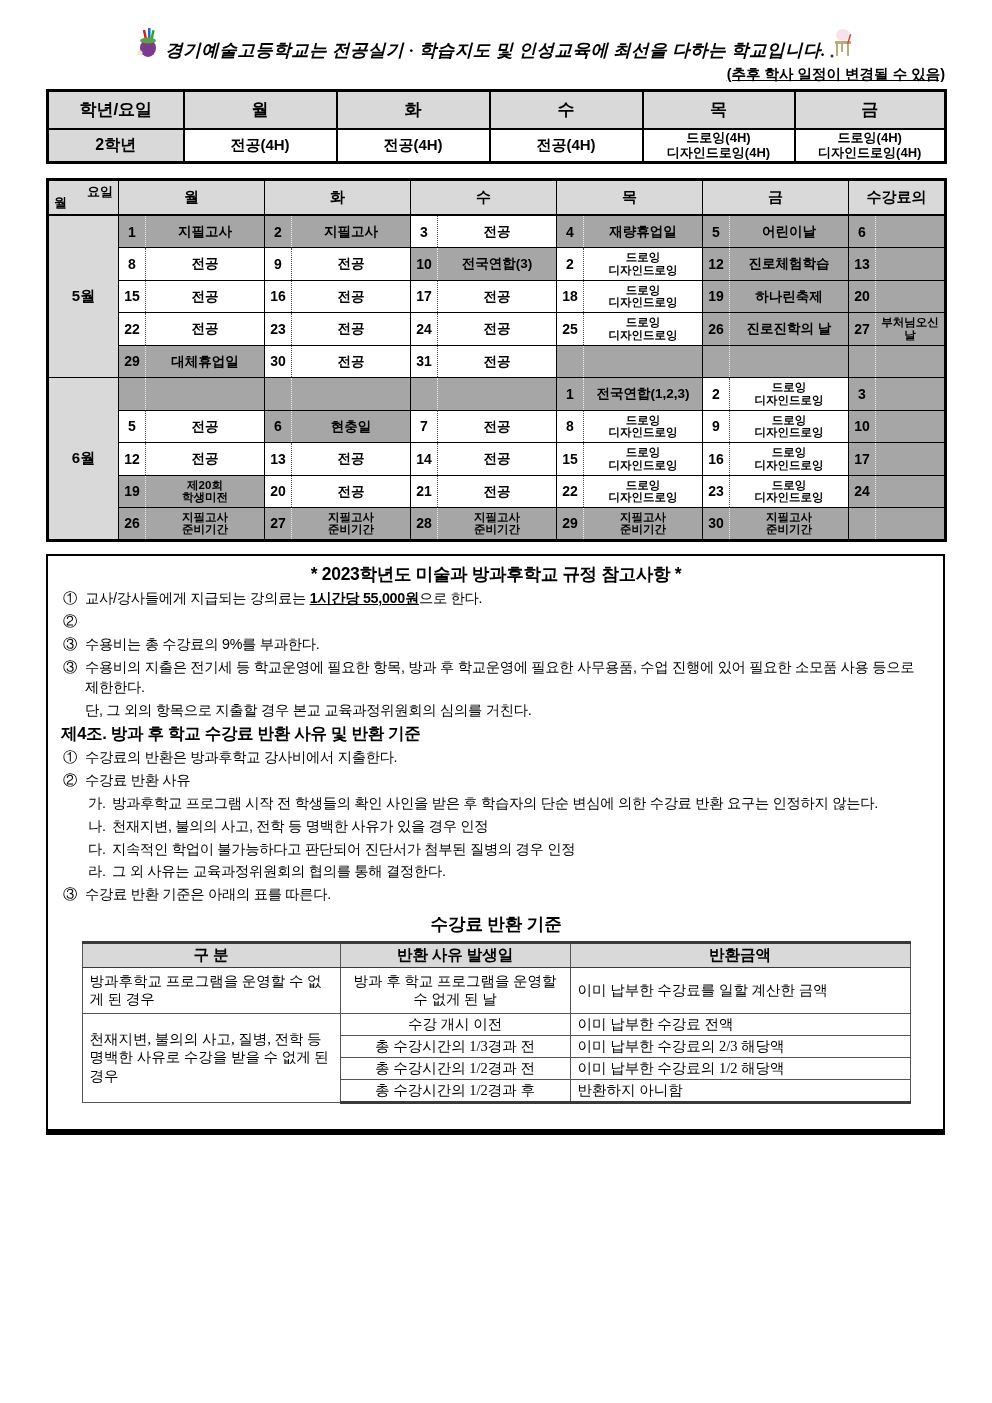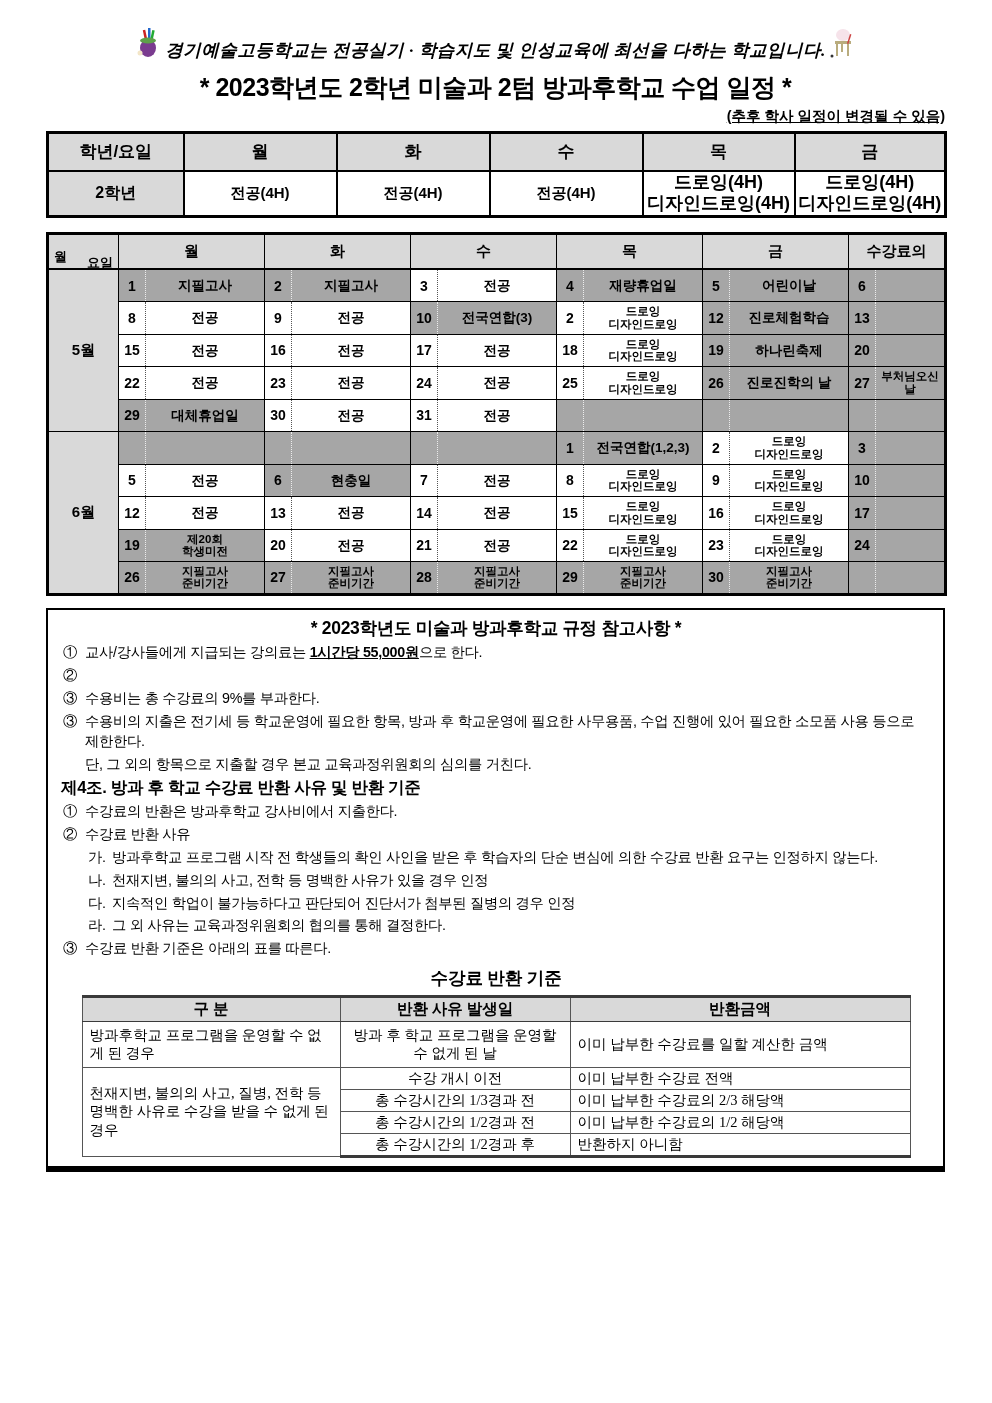--- a/index.html
+++ b/index.html
@@ -20,48 +20,48 @@
   .page-title { text-align:center; font-size: 25px; font-weight:bold; letter-spacing:-0.5px; margin-top: 9px; }
   .page-subtitle { text-align:right; font-weight:bold; font-size:14.5px; text-decoration:underline; margin-top: 3px; }
 
   
   table { border-collapse: collapse; }
   table.weekly { width: 898px; margin-top: 5px; border: 3px solid #000; table-layout: fixed; }
   table.weekly th, table.weekly td { border: 2px solid #000; text-align:center; vertical-align: middle; }
   table.weekly th { background: var(--band); font-size: 17px; font-weight: bold; height: 38px; }
   table.weekly td { height: 31px; font-weight: bold; font-size: 15px; background:#fff; }
   table.weekly td.wlabel { background: var(--band); font-size: 16px; }
-  table.weekly td.two { font-size: 18px; line-height: 1.2; font-weight: bold; }
+  table.weekly td.two { font-size: 13px; line-height: 1.2; font-weight: bold; }
 
   
   table.calendar { width: 898px; margin-top: 14px; border: 3px solid #000; table-layout: fixed; }
   table.calendar th, table.calendar td { border: 1.5px solid #000; padding: 0; vertical-align: middle; }
   table.calendar thead th { background: var(--band); height: 36px; font-size: 15px; font-weight: bold; border-bottom: 2.5px solid #000; }
   th.sat { font-size: 14px; }
   th.corner { position: relative;
     background-color: var(--band);
     background-image: linear-gradient(to bottom right,
       transparent calc(50% - 1px), #000 calc(50% - 1px),
       #000 calc(50% + 1px), transparent calc(50% + 1px));
   }
-  th.corner .ctop { position:absolute; top:19px; right:5px; font-size:13px; font-weight:bold; }
+  th.corner .ctop { position:absolute; top:2px; right:5px; font-size:13px; font-weight:bold; }
   th.corner .cbot { position:absolute; bottom:2px; left:5px; font-size:13px; font-weight:bold; }
   td.monthcell { background: var(--band); text-align:center; font-weight:bold; font-size:15px; }
   td.day { height: 32.5px; background:#fff; }
   td.day.shaded { background: var(--shade); }
   .dc { display:flex; height:100%; align-items:stretch; }
   .dnum { flex:none; width:27px; display:flex; align-items:center; justify-content:center;
           font-weight:bold; font-size:14px; border-right:1.5px dotted #555; }
   .shaded .dnum { border-right-color:#ededed; }
   .dtext { flex:1; display:flex; flex-direction:column; justify-content:center; align-items:center;
            text-align:center; font-weight:bold; font-size:13.5px; line-height:1.12; }
   .dtext.two { font-size: 11.5px; }
 
   
-  .rules-box { margin-top: 12px; border: 2px solid #000; border-bottom: 6px solid #000; padding: 6px 12px 0 13px; }
+  .rules-box { margin-top: 12px; border: 2px solid #000; border-bottom: 6px solid #000; padding: 6px 12px 17px 13px; }
   .rules-title { text-align:center; font-weight:bold; font-size:17.5px; letter-spacing:-0.3px; }
   .art-heading { font-weight:bold; font-size:16.5px; margin-top: 3px; letter-spacing:-0.3px; }
   .rule-item { display:flex; font-size:14.3px; line-height:1.42; margin-top:2.5px; letter-spacing:-0.3px; }
   .rule-item .marker { flex:none; width:24px; padding-left:2px; }
   .rule-item.sub { padding-left: 25px; }
   .rule-item.sub .marker { width:26px; }
   .rule-item u b { font-weight:bold; }
 
   
   .refund-title { text-align:center; font-family:"Liberation Serif", serif; font-weight:bold; font-size:17.5px; margin-top:7px; }
@@ -101,21 +101,20 @@
         <rect x="5" y="15" width="16" height="3" fill="#b9ac7e"></rect>
         <rect x="6" y="18" width="2" height="12" fill="#b9ac7e"></rect>
         <rect x="17" y="18" width="2" height="12" fill="#b9ac7e"></rect>
         <rect x="11" y="18" width="2" height="8" fill="#b9ac7e"></rect>
         <rect x="20" y="8" width="1.5" height="10" fill="#cc4444" transform="rotate(18 20 8)"></rect>
         <circle cx="2" cy="30" r="1.5" fill="#333"></circle>
       </svg>
     </span>
   </div>
 
-  <div class="page-title">* 2023학년도 2학년 미술과 2텀 방과후학교 수업 일정 *</div>
   <div class="page-subtitle">(추후 학사 일정이 변경될 수 있음)</div>
 
   <table class="weekly">
     <colgroup>
         <col style="width:136px">
         <col style="width:153px">
         <col style="width:153px">
         <col style="width:153px">
         <col style="width:152px">
         <col style="width:151px">

